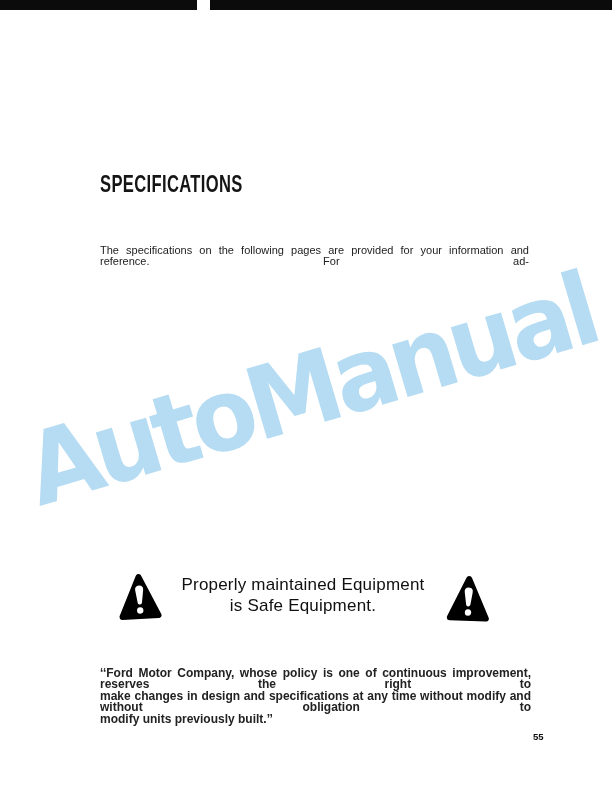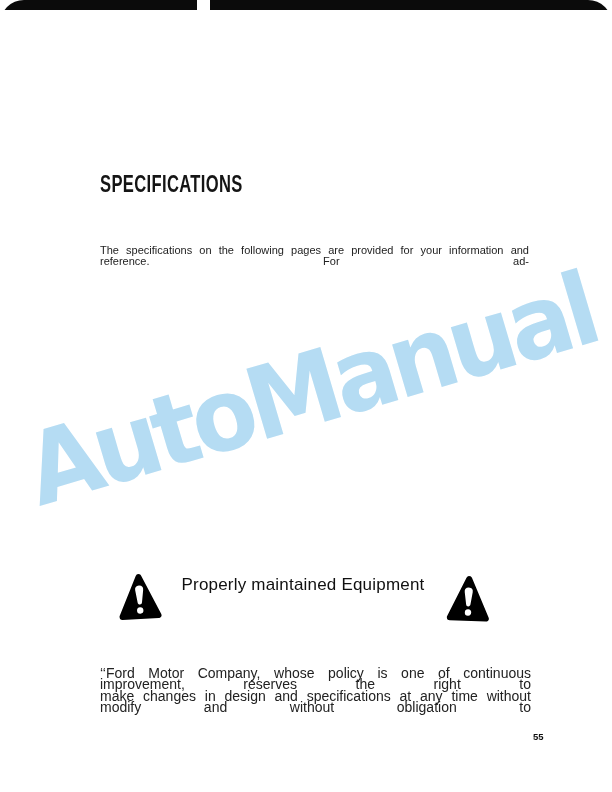--- a/index.html
+++ b/index.html
@@ -3,21 +3,20 @@
 <meta charset="utf-8">
 <style>
   html,body{margin:0;padding:0;background:#ffffff;}
   .page{
     position:relative;
     width:612px;height:792px;
     background:#ffffff;
     overflow:hidden;
     font-family:"Liberation Sans",sans-serif;
     color:#1a1a1a;
-    border-radius:24px;
   }
   
   .top-bar{
     position:absolute;left:0;top:0;width:612px;height:10px;
     background:#0b0b0b;
   }
   .top-bar-notch{
     position:absolute;left:197px;top:0;width:13px;height:10px;
     background:#ffffff;
   }
@@ -42,21 +41,21 @@
   .warn-tri{position:absolute;width:45px;height:49px;}
   .warn-tri.left{left:117px;top:572px;transform:rotate(-3deg);}
   .warn-tri.right{left:446px;top:574px;transform:rotate(2deg);}
   .warn-text{
     position:absolute;left:148px;top:575px;width:310px;
     text-align:center;font-size:17px;font-weight:normal;
     line-height:20.5px;letter-spacing:.2px;color:#101010;
   }
   .footer-note{
     position:absolute;left:100px;top:668px;width:431px;
-    font-size:14px;line-height:11.4px;color:#222222;
+    font-size:12px;line-height:11.4px;color:#222222;font-weight:bold;
   }
   .page-number{
     position:absolute;left:533px;top:731px;
     font-size:9.5px;font-weight:bold;color:#101010;
   }
 </style>
 </head>
 <body>
 
 <div class="page">
@@ -74,28 +73,30 @@
   <div class="watermark">AutoManual</div>
 
   <svg class="warn-tri left" viewBox="0 0 45 49">
     <polygon points="22.5,5 40.5,44 4.5,44" fill="#000" stroke="#000" stroke-width="6" stroke-linejoin="round"></polygon>
     <path d="M22.5 13.5c2.9 0 4.4 1.8 4 4.6l-1.8 12.2c-.2 1.4-1.1 2.2-2.2 2.2s-2-.8-2.2-2.2l-1.8-12.2c-.4-2.8 1.1-4.6 4-4.6z" fill="#fff"></path>
     <circle cx="22.5" cy="38.5" r="3.2" fill="#fff"></circle>
   </svg>
 
   <div class="warn-text">
     <div>Properly maintained Equipment</div>
+    <div>is Safe Equipment.</div>
   </div>
 
   <svg class="warn-tri right" viewBox="0 0 45 49">
     <polygon points="22.5,5 40.5,44 4.5,44" fill="#000" stroke="#000" stroke-width="6" stroke-linejoin="round"></polygon>
     <path d="M22.5 13.5c2.9 0 4.4 1.8 4 4.6l-1.8 12.2c-.2 1.4-1.1 2.2-2.2 2.2s-2-.8-2.2-2.2l-1.8-12.2c-.4-2.8 1.1-4.6 4-4.6z" fill="#fff"></path>
     <circle cx="22.5" cy="38.5" r="3.2" fill="#fff"></circle>
   </svg>
 
   <div class="footer-note">
     <div class="jline">‘‘Ford Motor Company, whose policy is one of continuous improvement, reserves the right to</div>
     <div class="jline">make changes in design and specifications at any time without modify and without obligation to</div>
+    <div>modify units previously built.’’</div>
   </div>
 
   <div class="page-number">55</div>
 
 </div>
 
 </body></html>

